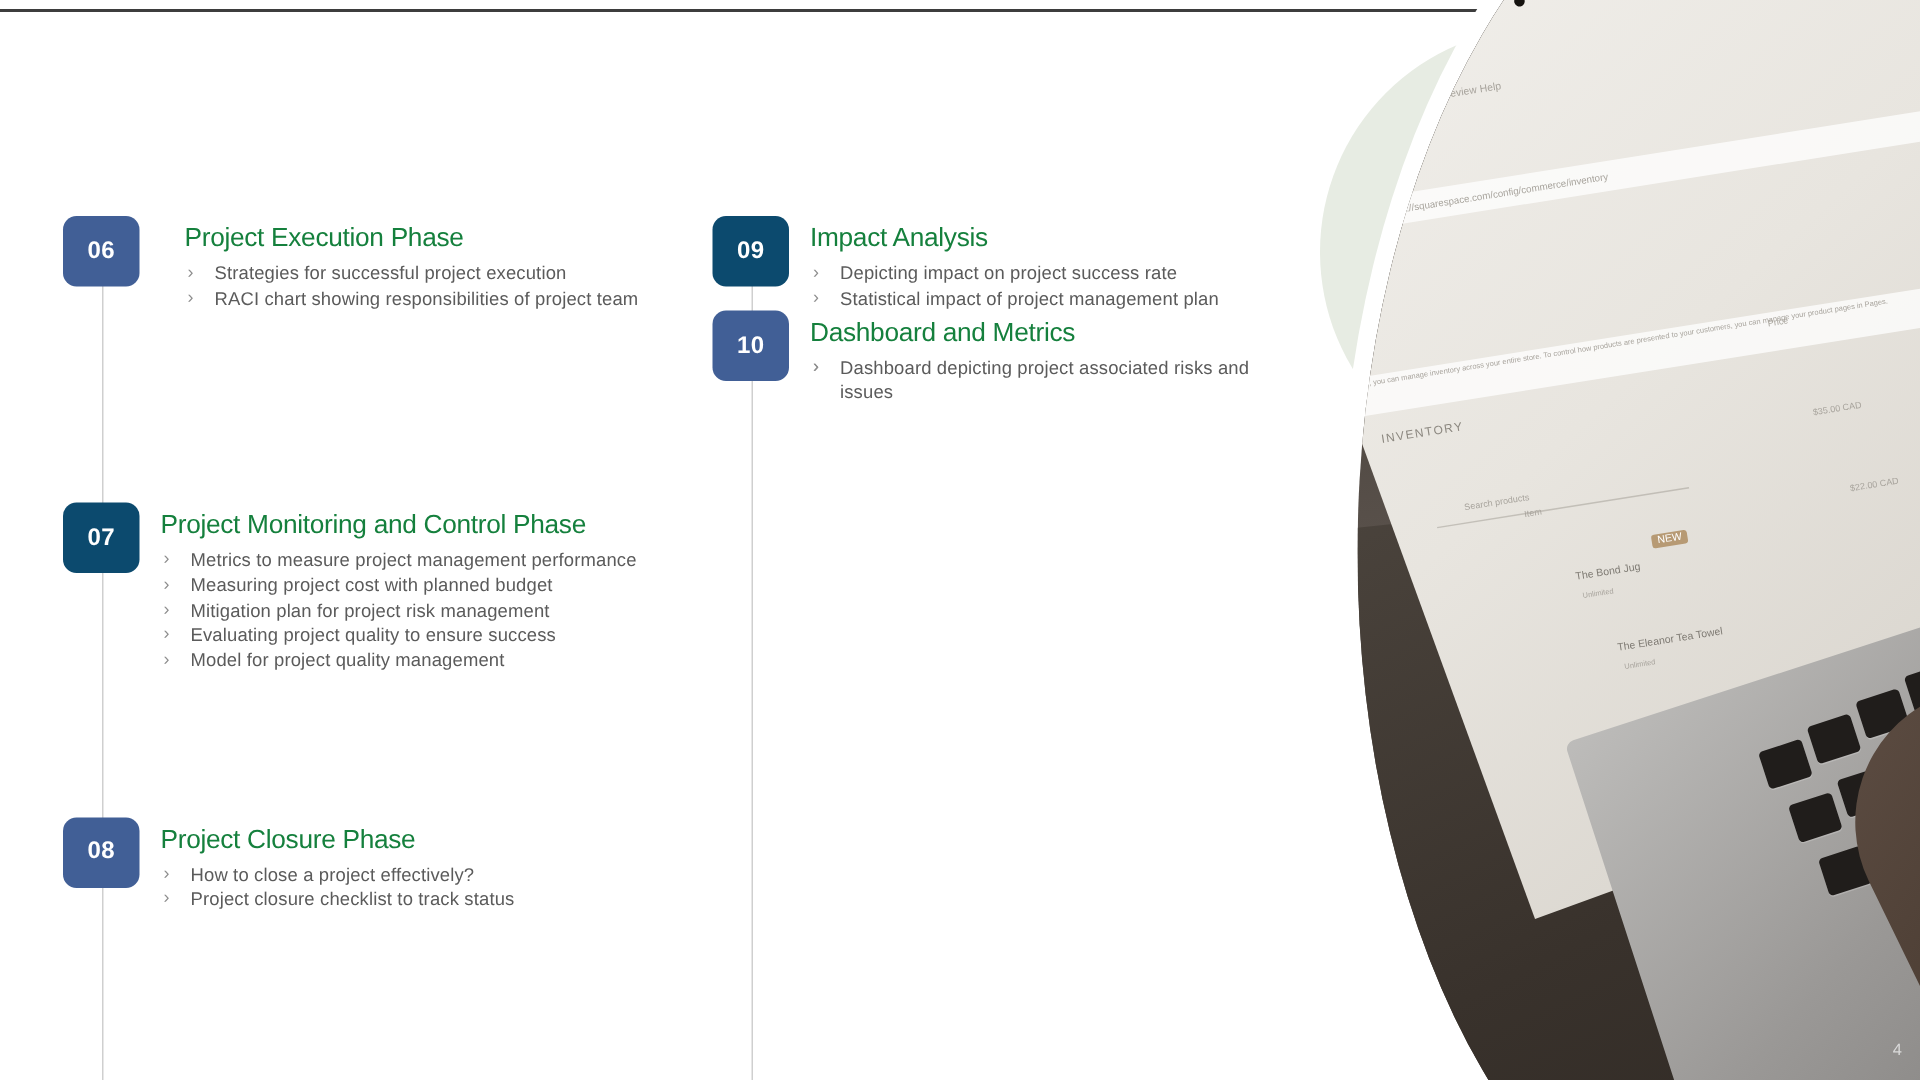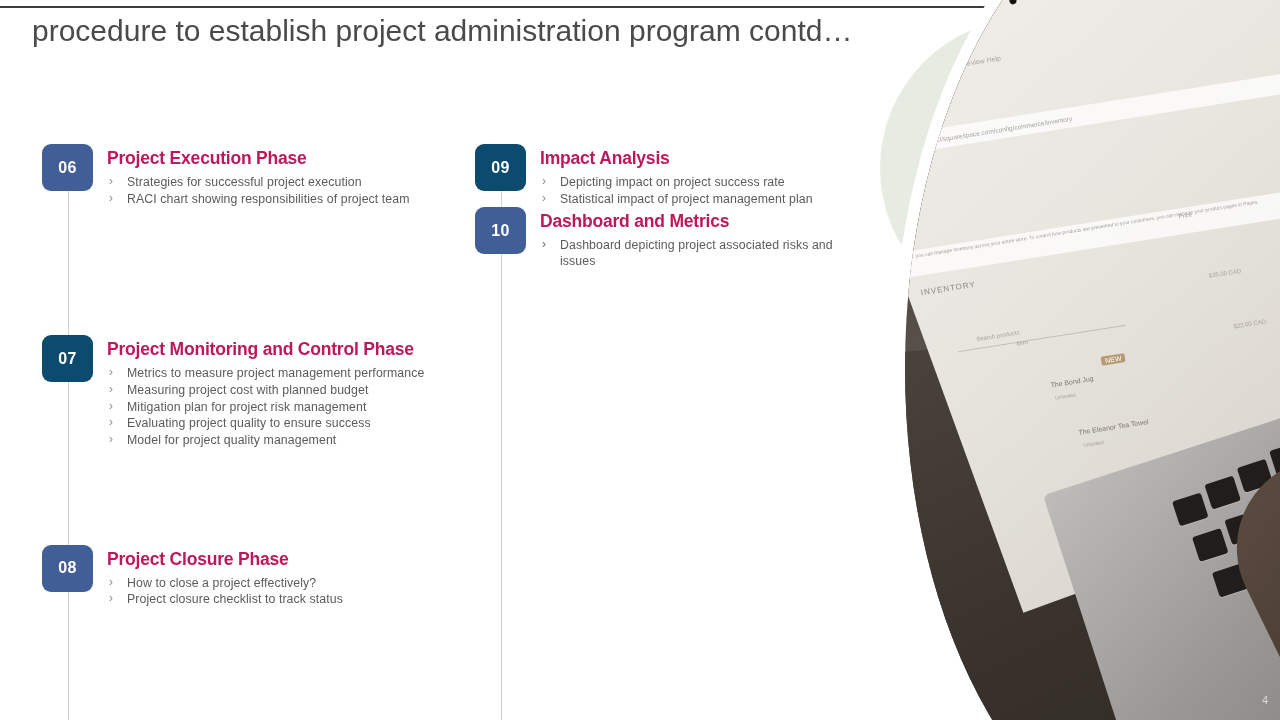--- a/index.html
+++ b/index.html
@@ -260,22 +260,22 @@
   }
   .badge.blue  { background: #415f96; }
   .badge.green { background: #0c4a6e; }
 
   .entry-body {
     margin-left: 14px;
     padding-top: 1px;
   }
   .entry-title {
     font-size: 17.5px;
-    font-weight: 700;
-    color: #be185d;
+    font-weight: 400;
+    color: #15803d;
     line-height: 1.25;
     letter-spacing: -0.2px;
     margin: 3px 0 4px 0;
     white-space: nowrap;
   }
   .bullets {
     list-style: none;
     margin: 0;
     padding: 0;
   }
@@ -374,29 +374,28 @@
         <span class="key" style="left:16px;  top:90px;  width:30px; height:26px;"></span>
         <span class="key" style="left:52px;  top:84px;  width:30px; height:26px;"></span>
         <span class="key" style="left:88px;  top:78px;  width:30px; height:26px;"></span>
 
       </div>
       <div class="hand"></div>
     </div>
   </div>
 
   <div class="header">
-    <div class="subtitle">procedure to establish project administration program contd…</div>
   </div>
 
   <div class="rail rail-left"></div>
   <div class="rail rail-right"></div>
 
   <div class="col col-left">
 
-    <div class="entry" style="margin-top:0;">
+    <div class="entry" style="margin-top:0;gap:16px;">
       <div class="badge blue">06</div>
       <div class="entry-body">
         <div class="entry-title">Project Execution Phase</div>
         <ul class="bullets">
           <li><span class="chev">›</span><span>Strategies for successful project execution</span></li>
           <li><span class="chev">›</span><span>RACI chart showing responsibilities of project team</span></li>
         </ul>
       </div>
     </div>
 

